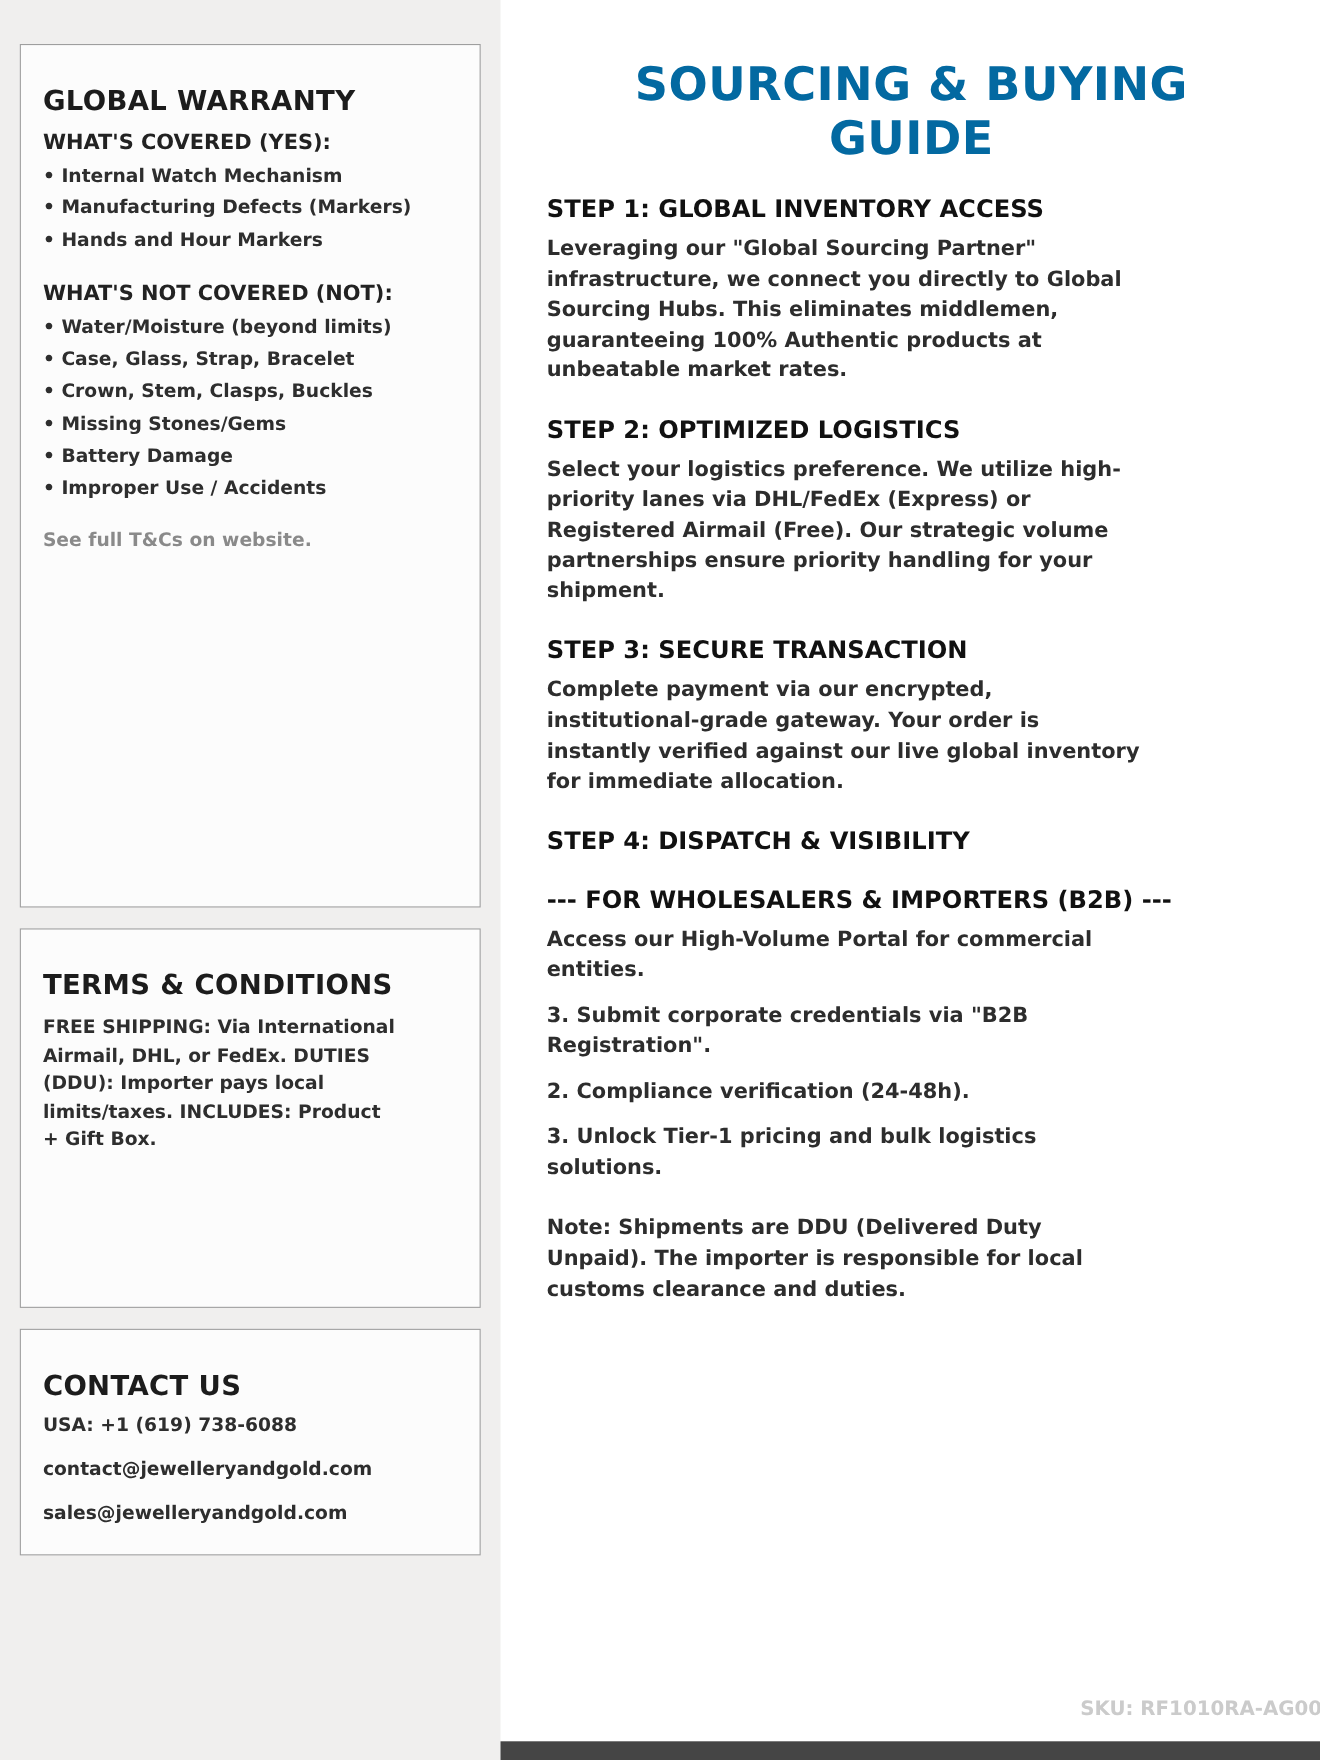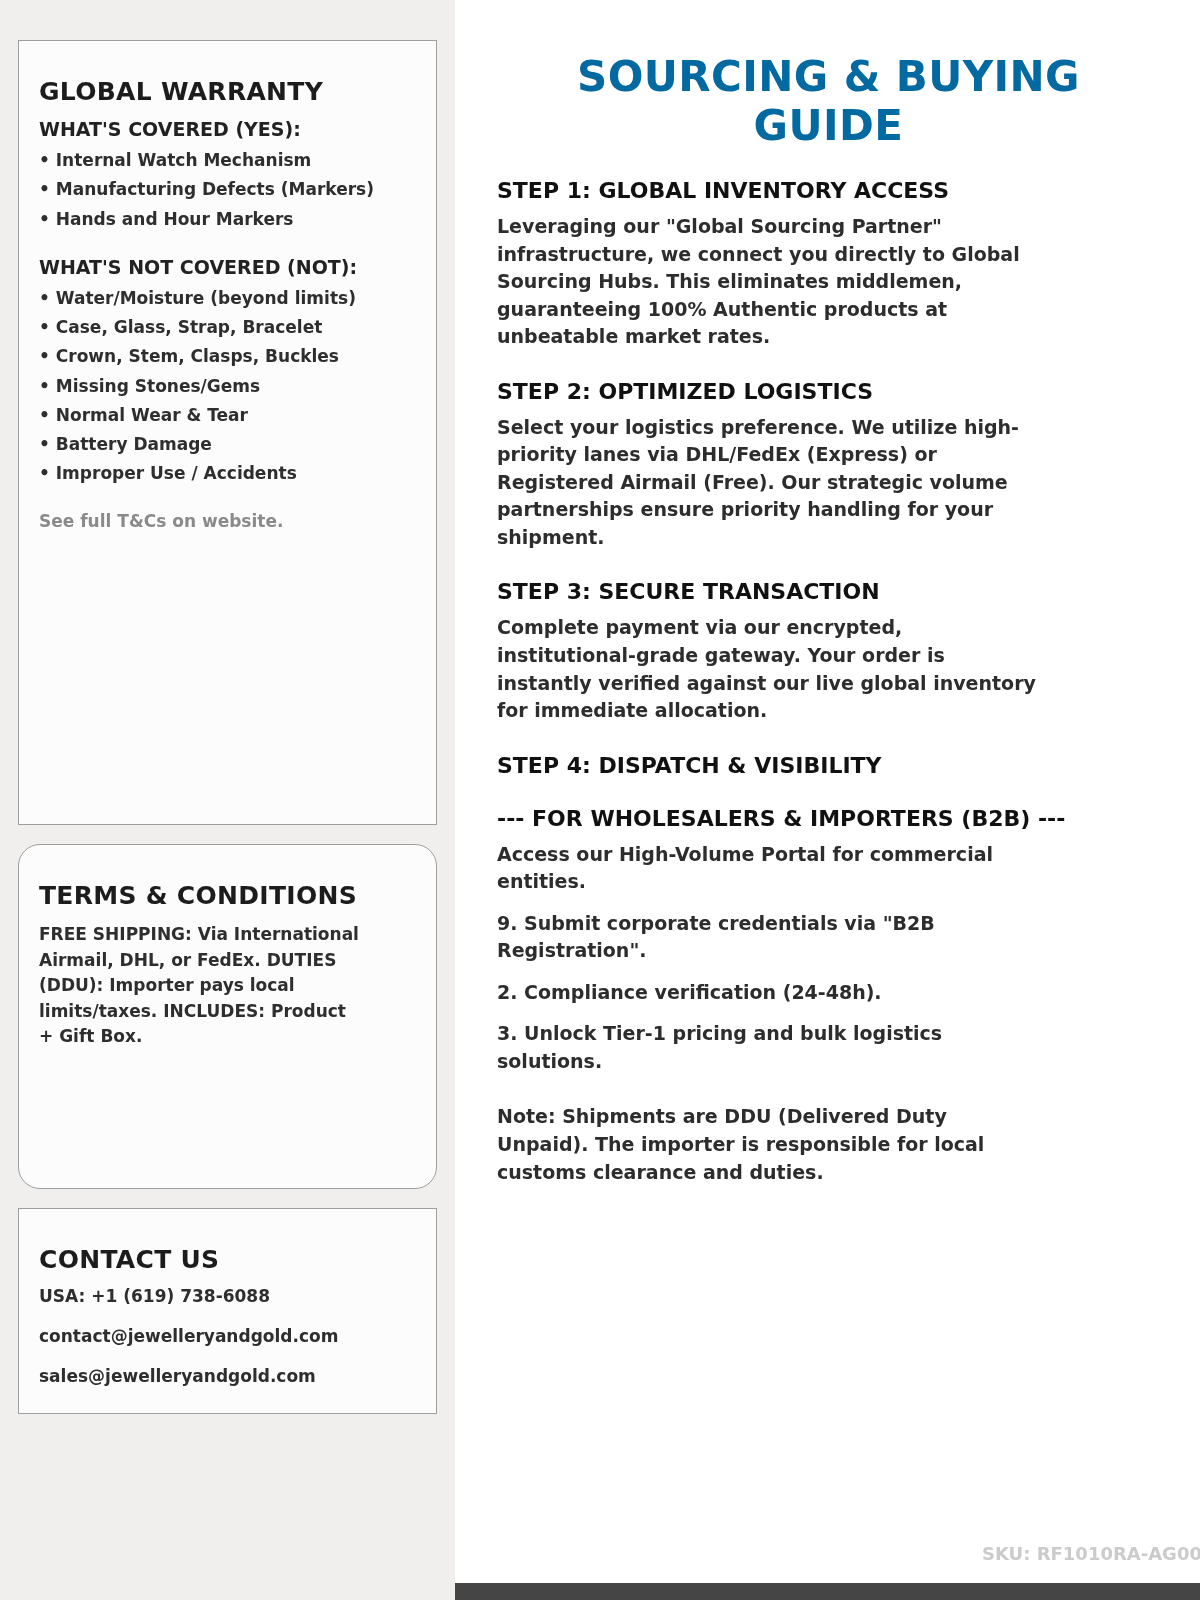--- a/index.html
+++ b/index.html
@@ -52,21 +52,21 @@
     line-height: 1.25;
   }
   .box li::before { content: "• "; font-weight: 700; }
   .footnote {
     margin-top: 24px;
     font-size: 17px;
     font-weight: 700;
     color: #8a8a8a;
   }
   .warranty { height: 785px; }
-  .terms { height: 345px; border-radius: 22px; }
+  .terms { height: 345px; }
   .contact { height: 206px; }
   .terms p {
     font-size: 17px;
     font-weight: 600;
     line-height: 1.5;
     color: #2e2e2e;
     max-width: 325px;
   }
   .contact p {
     font-size: 17px;
@@ -136,21 +136,20 @@
           <li>Internal Watch Mechanism</li>
           <li>Manufacturing Defects (Markers)</li>
           <li>Hands and Hour Markers</li>
         </ul>
       <h3>WHAT'S NOT COVERED (NOT):</h3>
       <ul>
           <li>Water/Moisture (beyond limits)</li>
           <li>Case, Glass, Strap, Bracelet</li>
           <li>Crown, Stem, Clasps, Buckles</li>
           <li>Missing Stones/Gems</li>
-          <li>Normal Wear &amp; Tear</li>
           <li>Battery Damage</li>
           <li>Improper Use / Accidents</li>
         </ul>
       <p class="footnote">See full T&amp;Cs on website.</p>
     </section>
 
     <section class="box terms">
       <h2>TERMS &amp; CONDITIONS</h2>
       <p>FREE SHIPPING: Via International Airmail, DHL, or FedEx.  DUTIES (DDU): Importer pays local limits/taxes.  INCLUDES: Product + Gift Box.</p>
     </section>
@@ -182,21 +181,21 @@
       </section>
         <section class="step">
         <h2>STEP 4: DISPATCH &amp; VISIBILITY</h2>
       </section>
       </div>
 
     <section class="b2b">
       <h2>--- FOR WHOLESALERS &amp; IMPORTERS (B2B) ---</h2>
       <p class="intro">Access our High-Volume Portal for commercial entities.</p>
       <div>
-          <p class="b2b-item">9. Submit corporate credentials via "B2B Registration".</p>
+          <p class="b2b-item">3. Submit corporate credentials via "B2B Registration".</p>
           <p class="b2b-item">2. Compliance verification (24-48h).</p>
           <p class="b2b-item">3. Unlock Tier-1 pricing and bulk logistics solutions.</p>
         </div>
       <p class="note">Note: Shipments are DDU (Delivered Duty Unpaid). The importer is responsible for local customs clearance and duties.</p>
     </section>
 
     <div class="sku">SKU: RF1010RA-AG000</div>
     <div class="bottom-bar"></div>
   </main>
 

